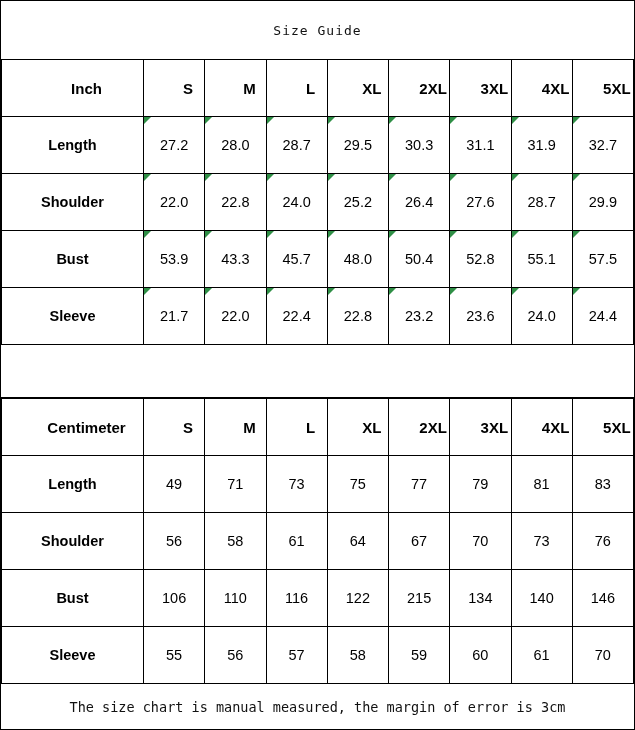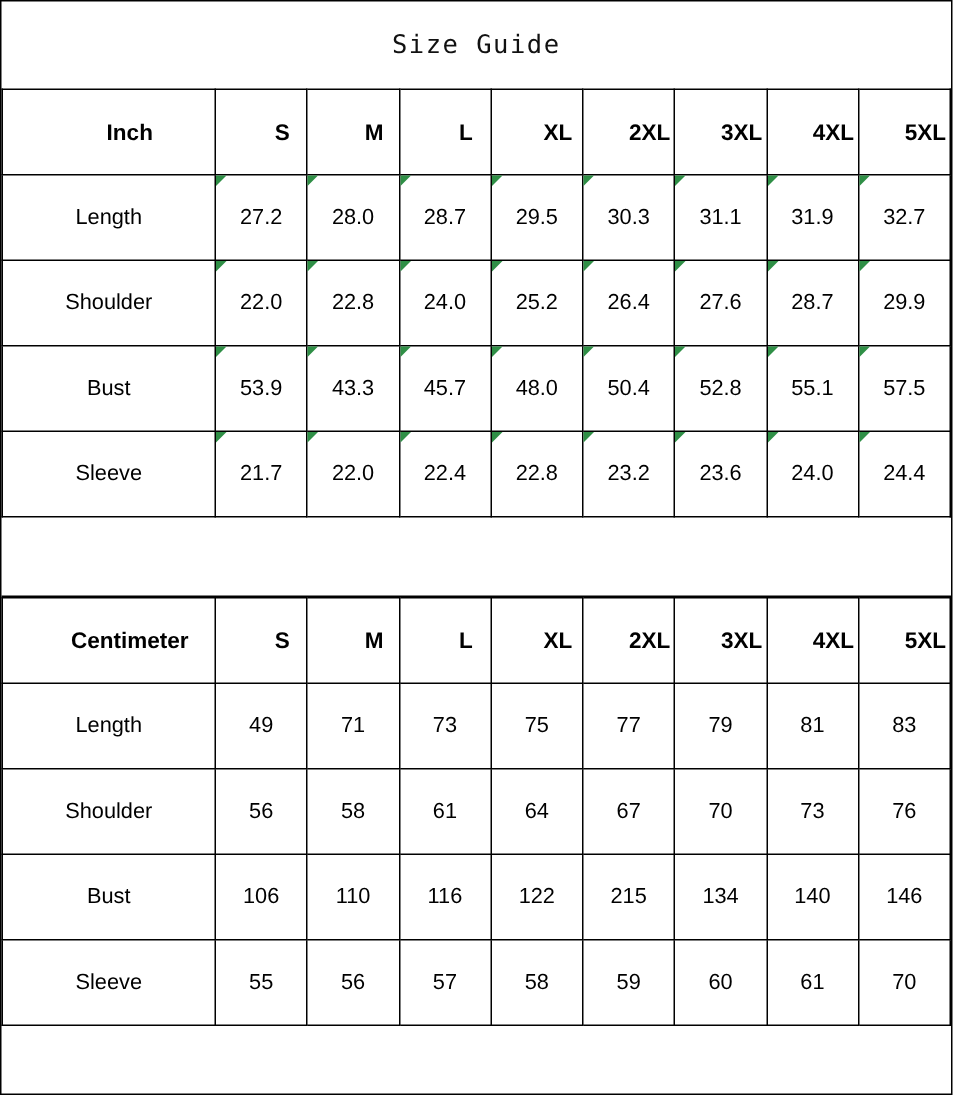--- a/index.html
+++ b/index.html
@@ -22,21 +22,21 @@
     border: 1px solid #000000;
     display: flex;
     flex-direction: column;
   }
   .title {
     height: 58px;
     display: flex;
     align-items: center;
     justify-content: center;
     font-family: "DejaVu Sans Mono", monospace;
-    font-size: 17px;
+    font-size: 13px;
     letter-spacing: 1px;
     color: #111111;
   }
   table.size-table {
     width: 100%;
     border-collapse: collapse;
     table-layout: fixed;
   }
   table.size-table td,
   table.size-table th {
@@ -50,21 +50,21 @@
   }
   table.size-table th {
     font-weight: bold;
     font-size: 15px;
     padding-left: 28px;
   }
   .col-label {
     width: 113px;
   }
   .rowhead {
-    font-weight: normal;
+    font-weight: bold;
     font-size: 15px;
   }
   .valcell {
     font-weight: normal;
   }
   
   .valcell::before {
     content: "";
     position: absolute;
     left: 0;
@@ -223,14 +223,15 @@
           <td>58</td>
           <td>59</td>
           <td>60</td>
           <td>61</td>
           <td>70</td>
         </tr>
       </tbody>
     </table>
   </div>
 
+  <div class="footer">The size chart is manual measured, the margin of error is 3cm</div>
 
 </div>
 
 </body></html>

